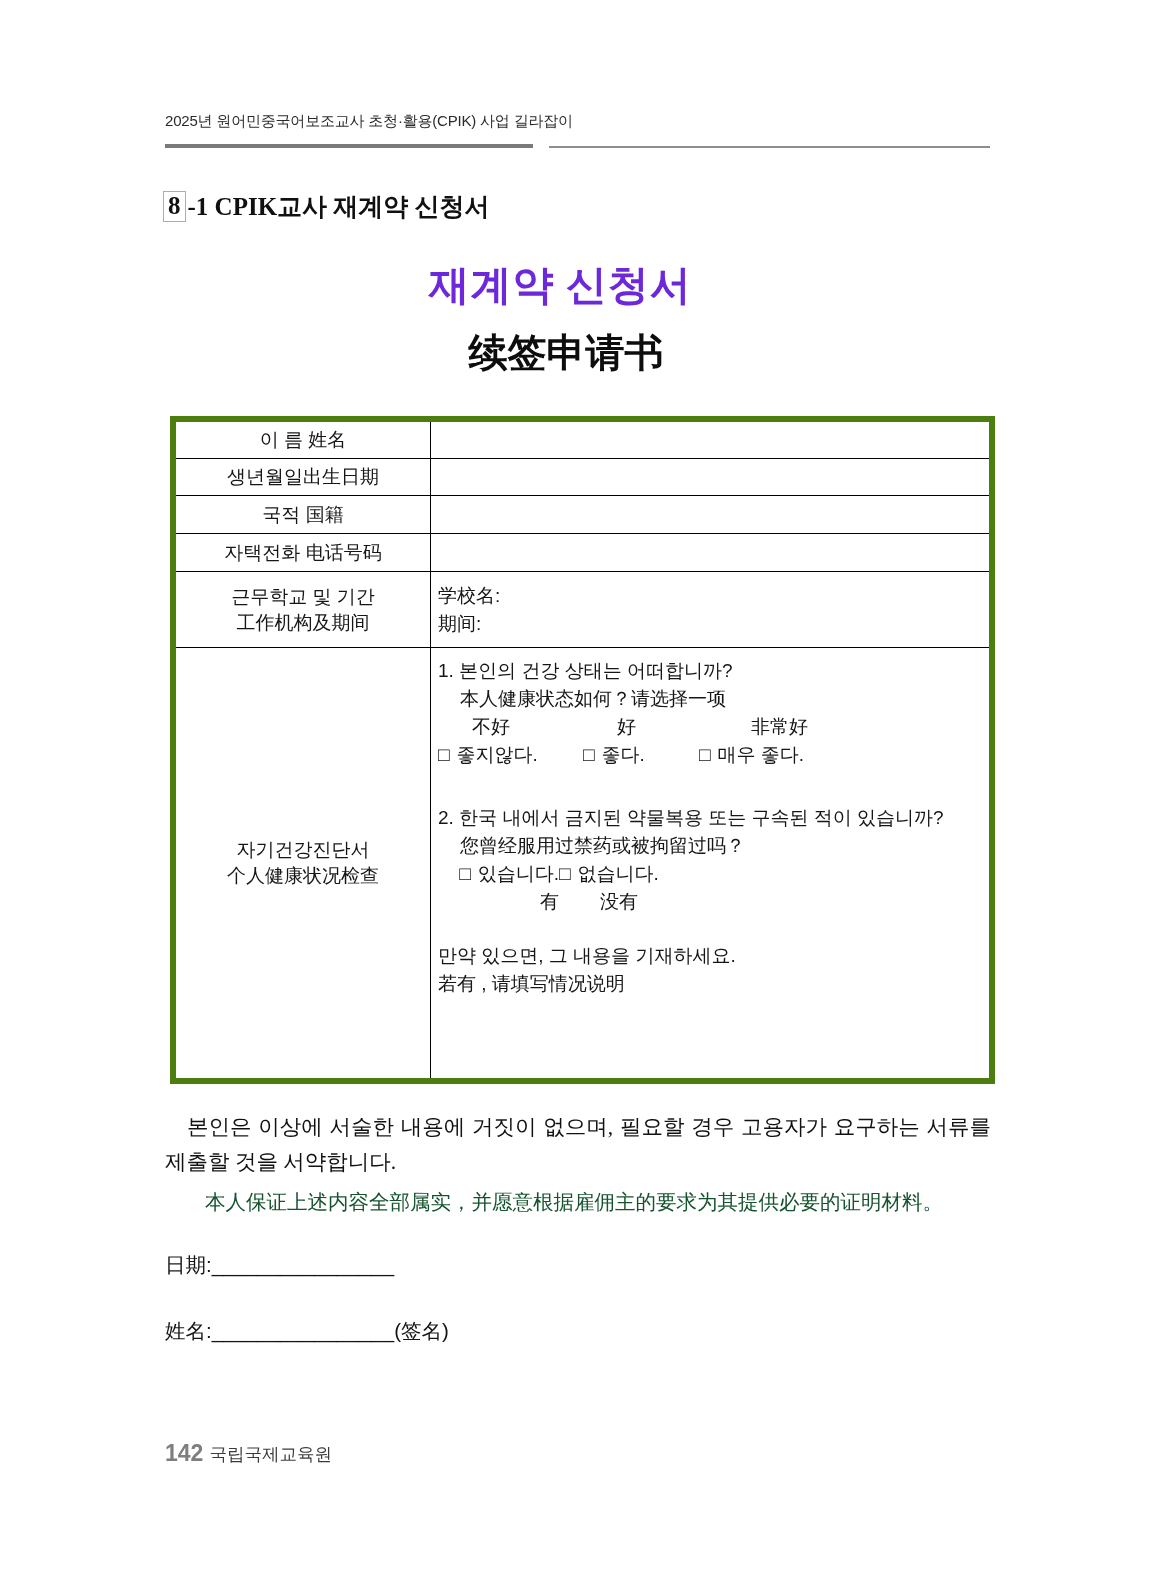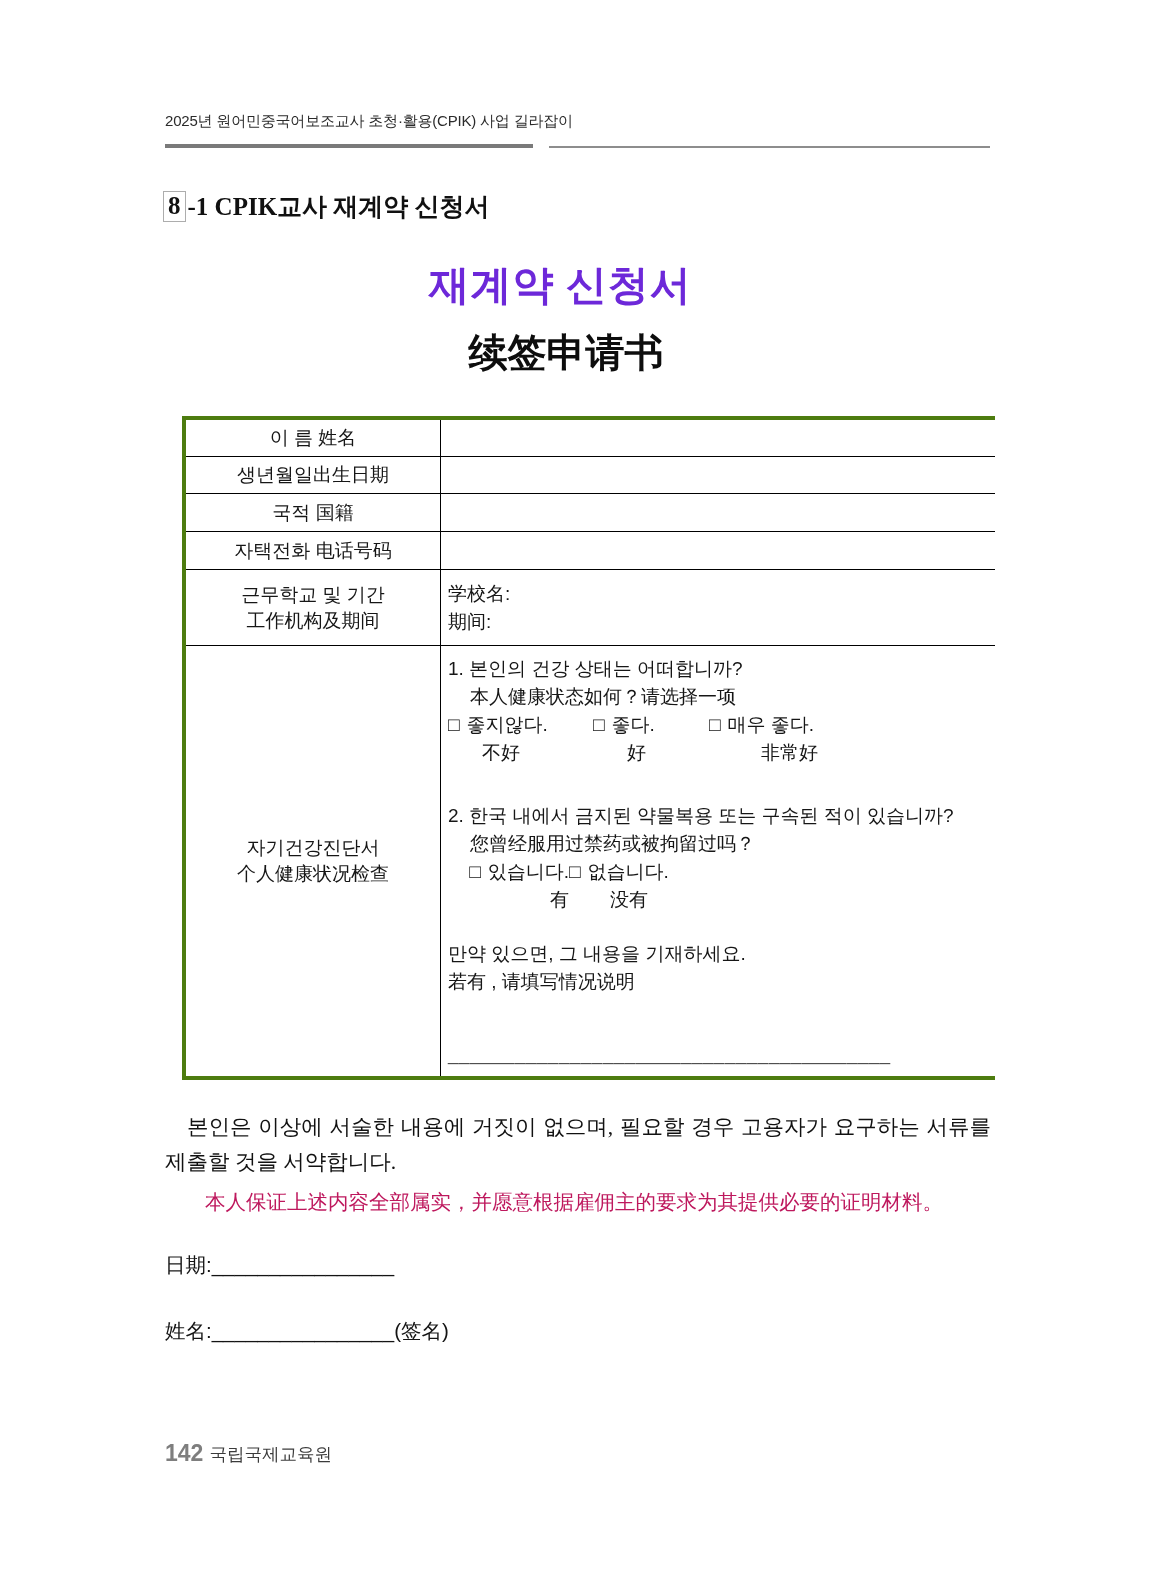--- a/index.html
+++ b/index.html
@@ -47,22 +47,22 @@
     font-size: 41px; font-weight: 700; color: #6d28d9; letter-spacing: 1px;
   }
   .doc-title-zh {
     position: absolute; left: 171px; top: 326px; width: 790px;
     text-align: center; font-family: "Liberation Serif", "DejaVu Serif", serif;
     font-size: 39px; font-weight: 700; color: #0d0d0d;
   }
 
   
   .form-table {
-    position: absolute; left: 182px; top: 416px; width: 825px;
-    border: 4px solid #4d7c0f; font-size: 19px; color: #161616;
+    position: absolute; left: 170px; top: 416px; width: 825px;
+    border: 6px solid #4d7c0f; font-size: 19px; color: #161616;
   }
   .ft-row { display: flex; border-bottom: 1.5px solid #000; }
   .ft-row:last-child { border-bottom: none; }
   .ft-label {
     width: 255px; flex: none; border-right: 1.5px solid #000;
     display: flex; flex-direction: column; align-items: center; justify-content: center;
     text-align: center; line-height: 26px; padding: 2px 4px;
   }
   .ft-value {
     flex: 1; display: flex; flex-direction: column; justify-content: center;
@@ -86,21 +86,21 @@
   .blank-line { color: #4f4f4f; letter-spacing: 0.5px; line-height: 28px; }
 
   
   .pledge-block { position: absolute; left: 165px; top: 1110px; width: 826px; }
   .pledge-ko {
     font-family: "Liberation Serif", "DejaVu Serif", serif;
     font-size: 21.5px; line-height: 35px; text-align: justify;
     text-indent: 22px; color: #111; margin: 0;
   }
   .pledge-zh {
-    margin: 8px 0 12px 40px; font-size: 20.5px; font-weight: 500; color: #be185d;
+    margin: 8px 0 12px 40px; font-size: 20.5px; font-weight: 500; color: #14532d;
     line-height: 28px;
   }
 
   
   .sig-date { position: absolute; left: 165px; top: 1251px; font-size: 20.5px; color: #141414; text-align: right; }
   .sig-name { position: absolute; left: 165px; top: 1317px; font-size: 20.5px; color: #141414; }
 
   
   .page-footer {
     position: absolute; left: 165px; top: 1440px;
@@ -175,35 +175,35 @@
     <div class="ft-row ft-row-health">
       <div class="ft-label">
         <span>자기건강진단서</span>
         <span>个人健康状况检查</span>
       </div>
       <div class="ft-value">
 
         <div class="hq">1. 본인의 건강 상태는 어떠합니까?</div>
         <div class="hq hq-zh">本人健康状态如何？请选择一项</div>
         <div class="opt-row">
-          <span class="w145">
-            <span class="cb">□</span><span>좋지않다.</span>
-          </span>
-          <span class="w116">
-            <span class="cb">□</span><span>좋다.</span>
-          </span>
-          <span>
-            <span class="cb">□</span><span>매우 좋다.</span>
-          </span>
-        </div>
-        <div class="opt-row">
           <span class="w145 pl34">不好</span>
           <span class="w116 pl34">好</span>
           <span class="pl52">非常好</span>
         </div>
+        <div class="opt-row">
+          <span class="w145">
+            <span class="cb">□</span><span>좋지않다.</span>
+          </span>
+          <span class="w116">
+            <span class="cb">□</span><span>좋다.</span>
+          </span>
+          <span>
+            <span class="cb">□</span><span>매우 좋다.</span>
+          </span>
+        </div>
 
         <div class="gap35"></div>
 
         <div class="hq">2. 한국 내에서 금지된 약물복용 또는 구속된 적이 있습니까?</div>
         <div class="hq hq-zh">您曾经服用过禁药或被拘留过吗？</div>
         <div class="opt-row">
           <span class="w121">
             <span class="cb">□</span><span>있습니다.</span>
           </span>
           <span>
@@ -215,21 +215,20 @@
           <span class="pl41">没有</span>
         </div>
 
         <div class="gap26"></div>
 
         <div class="hq">만약 있으면, 그 내용을 기재하세요.</div>
         <div class="hq">若有 , 请填写情况说明</div>
 
         <div class="gap44"></div>
 
-        <div class="blank-line">________________________________________</div>
 
       </div>
     </div>
   </div>
 
   <div class="pledge-block">
     <p class="pledge-ko">본인은 이상에 서술한 내용에 거짓이 없으며, 필요할 경우 고용자가 요구하는 서류를 제출할 것을 서약합니다.</p>
     <p class="pledge-zh">本人保证上述内容全部属实，并愿意根据雇佣主的要求为其提供必要的证明材料。</p>
   </div>
 

